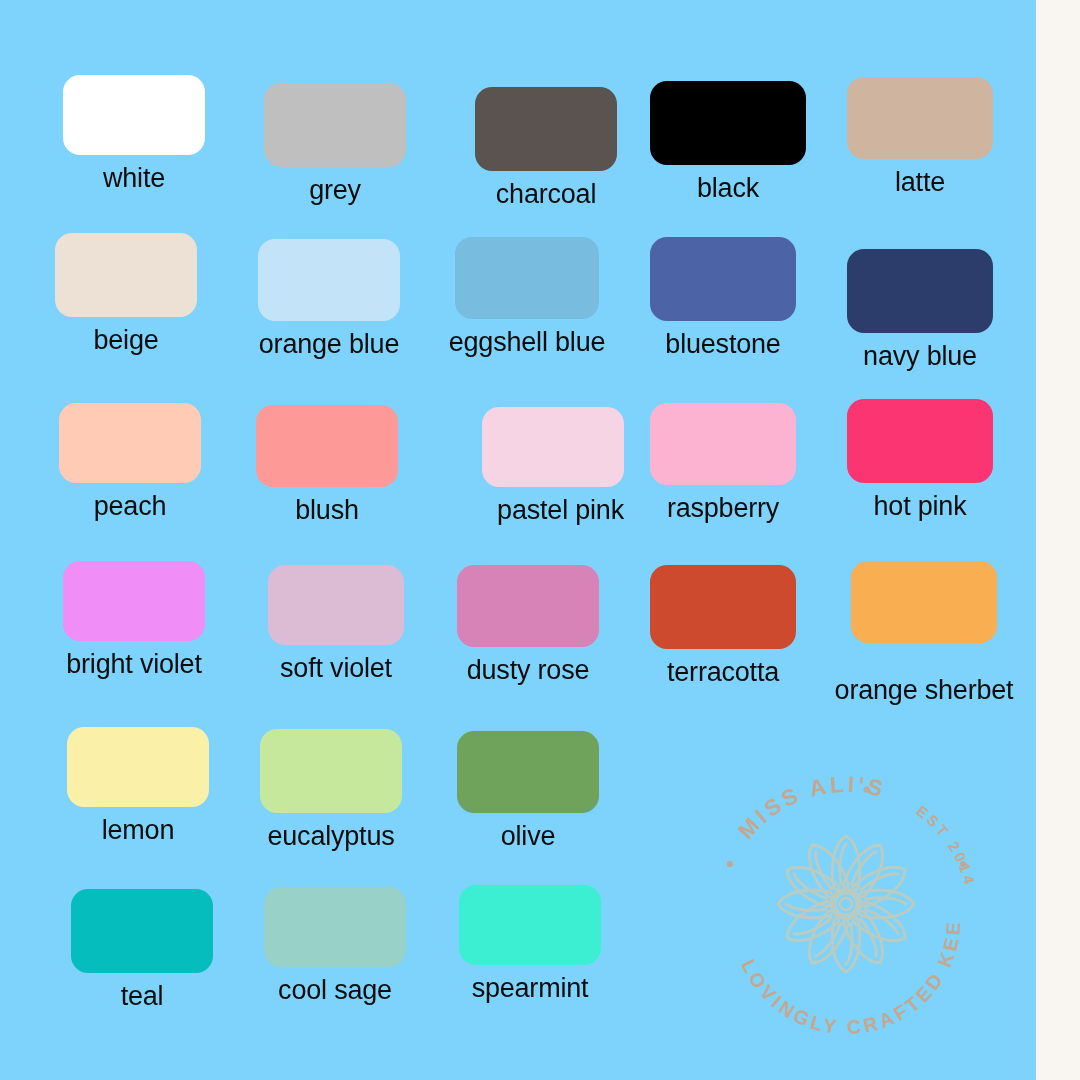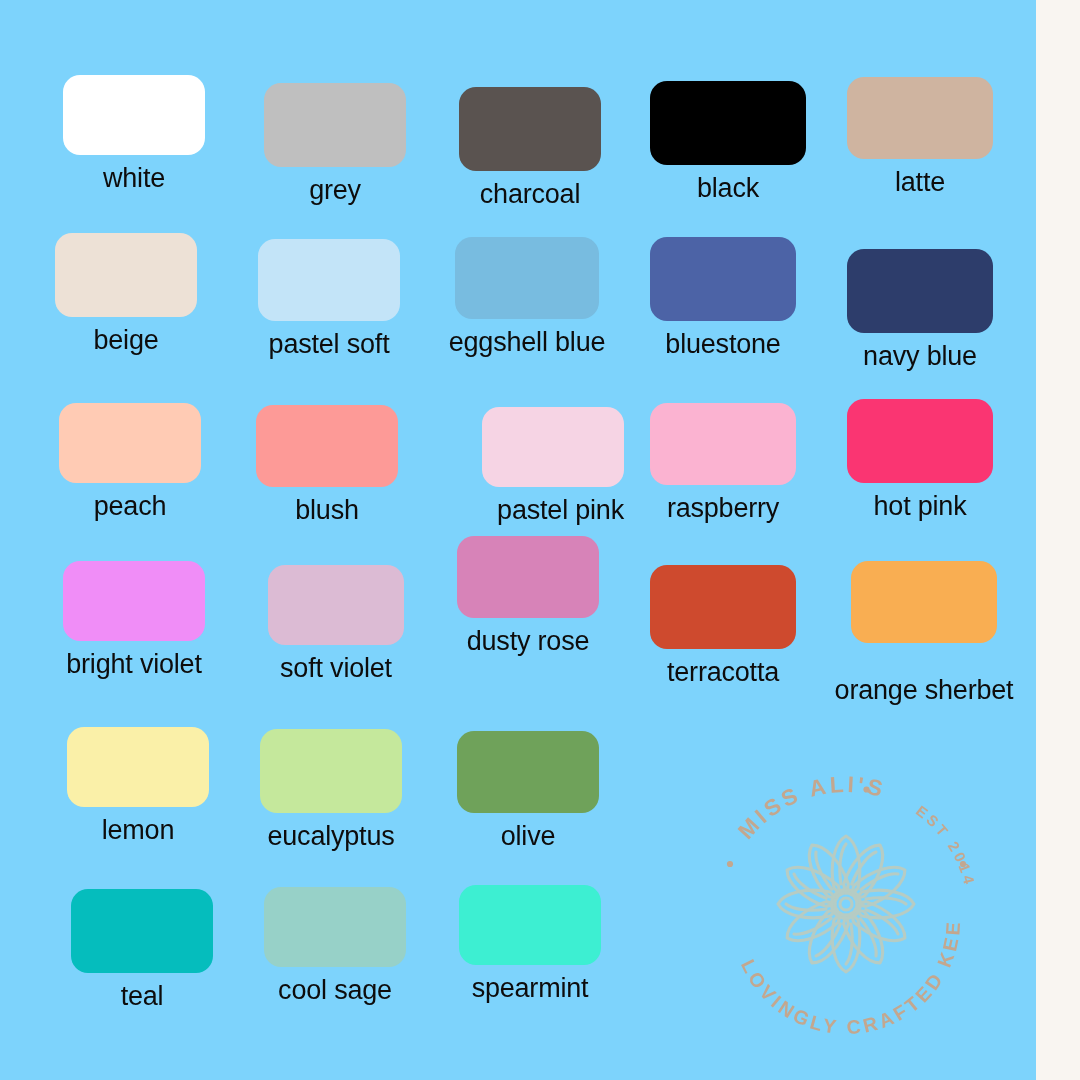--- a/index.html
+++ b/index.html
@@ -88,39 +88,39 @@
 
   <div class="swatch-grid" id="swatch-grid">
       <div class="swatch-cell" style="left: 63px; top: 75px; width: 142px;">
         <div class="swatch-chip" title="#FFFFFF" style="width: 142px; height: 80px; background: rgb(255, 255, 255);"></div>
         <div class="swatch-label">white</div>
       </div>
       <div class="swatch-cell" style="left: 264px; top: 83px; width: 142px;">
         <div class="swatch-chip" title="#BFBFBF" style="width: 142px; height: 84px; background: rgb(191, 191, 191);"></div>
         <div class="swatch-label">grey</div>
       </div>
-      <div class="swatch-cell" style="left: 459px; top: 87px; width: 142px;">
+      <div class="swatch-cell" style="left: 475px; top: 87px; width: 142px;">
         <div class="swatch-chip" title="#5A5350" style="width: 142px; height: 84px; background: rgb(90, 83, 80);"></div>
         <div class="swatch-label">charcoal</div>
       </div>
       <div class="swatch-cell" style="left: 650px; top: 81px; width: 156px;">
         <div class="swatch-chip" title="#000000" style="width: 156px; height: 84px; background: rgb(0, 0, 0);"></div>
         <div class="swatch-label">black</div>
       </div>
       <div class="swatch-cell" style="left: 847px; top: 77px; width: 146px;">
         <div class="swatch-chip" title="#CFB4A0" style="width: 146px; height: 82px; background: rgb(207, 180, 160);"></div>
         <div class="swatch-label">latte</div>
       </div>
       <div class="swatch-cell" style="left: 55px; top: 233px; width: 142px;">
         <div class="swatch-chip" title="#EDE1D6" style="width: 142px; height: 84px; background: rgb(237, 225, 214);"></div>
         <div class="swatch-label">beige</div>
       </div>
       <div class="swatch-cell" style="left: 258px; top: 239px; width: 142px;">
         <div class="swatch-chip" title="#C3E4F8" style="width: 142px; height: 82px; background: rgb(195, 228, 248);"></div>
-        <div class="swatch-label">pastel soft</div>
+        <div class="swatch-label">orange blue</div>
       </div>
       <div class="swatch-cell" style="left: 455px; top: 237px; width: 144px;">
         <div class="swatch-chip" title="#78BCE0" style="width: 144px; height: 82px; background: rgb(120, 188, 224);"></div>
         <div class="swatch-label">eggshell blue</div>
       </div>
       <div class="swatch-cell" style="left: 650px; top: 237px; width: 146px;">
         <div class="swatch-chip" title="#4C63A6" style="width: 146px; height: 84px; background: rgb(76, 99, 166);"></div>
         <div class="swatch-label">bluestone</div>
       </div>
       <div class="swatch-cell" style="left: 847px; top: 233px; width: 146px; margin-top: 16px;">
@@ -148,21 +148,21 @@
         <div class="swatch-label">hot pink</div>
       </div>
       <div class="swatch-cell" style="left: 63px; top: 561px; width: 142px;">
         <div class="swatch-chip" title="#F08DF7" style="width: 142px; height: 80px; background: rgb(240, 141, 247);"></div>
         <div class="swatch-label">bright violet</div>
       </div>
       <div class="swatch-cell" style="left: 268px; top: 565px; width: 136px;">
         <div class="swatch-chip" title="#DCBBD4" style="width: 136px; height: 80px; background: rgb(220, 187, 212);"></div>
         <div class="swatch-label">soft violet</div>
       </div>
-      <div class="swatch-cell" style="left: 457px; top: 536px; width: 142px; justify-content: space-between;">
+      <div class="swatch-cell" style="left: 457px; top: 565px; width: 142px; justify-content: space-between;">
         <div class="swatch-chip" title="#D783B8" style="width: 142px; height: 82px; background: rgb(215, 131, 184);"></div>
         <div class="swatch-label">dusty rose</div>
       </div>
       <div class="swatch-cell" style="left: 650px; top: 565px; width: 146px;">
         <div class="swatch-chip" title="#CE4A2E" style="width: 146px; height: 84px; background: rgb(206, 74, 46);"></div>
         <div class="swatch-label">terracotta</div>
       </div>
       <div class="swatch-cell" style="left: 851px; top: 561px; width: 146px; gap: 24px;">
         <div class="swatch-chip" title="#F9AE52" style="width: 146px; height: 82px; background: rgb(249, 174, 82);"></div>
         <div class="swatch-label">orange sherbet</div>

